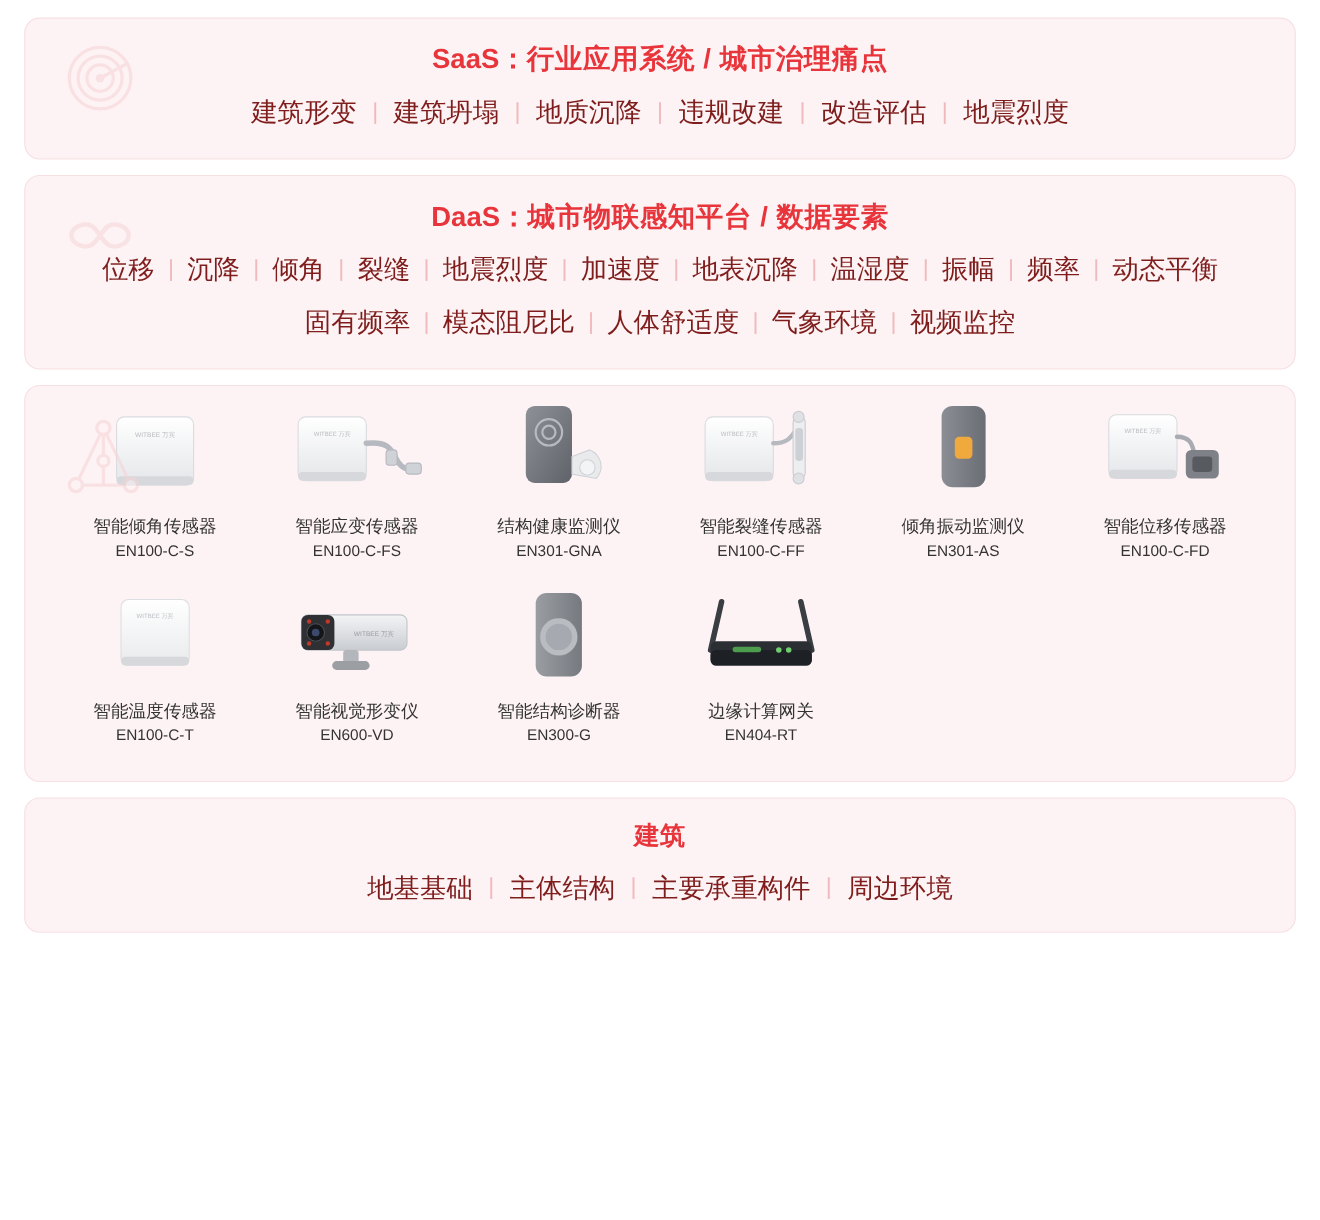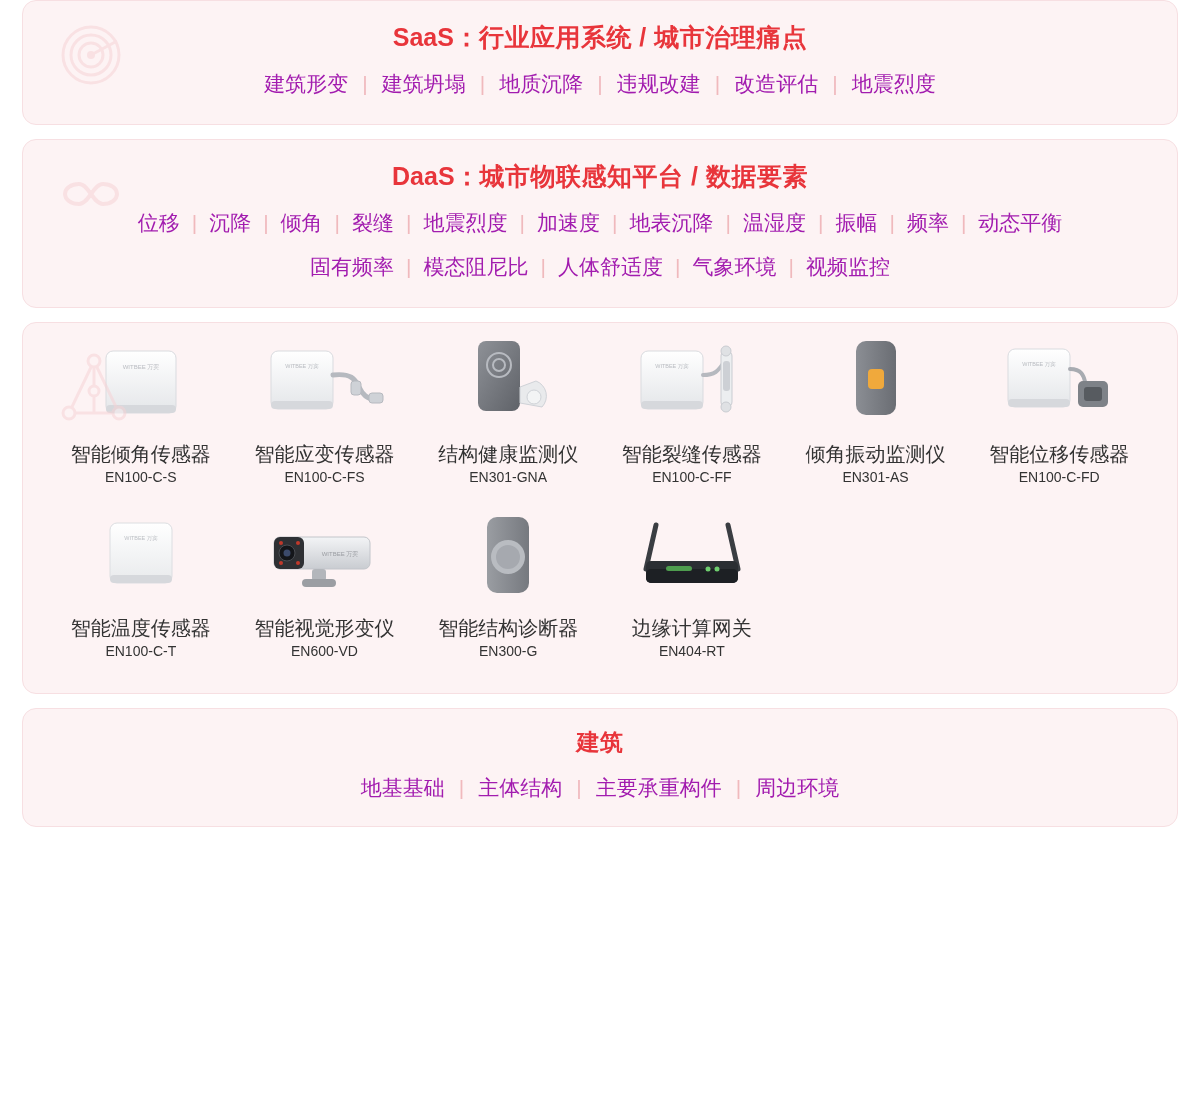--- a/index.html
+++ b/index.html
@@ -6,21 +6,21 @@
   html, body {
     margin: 0; padding: 0;
     width: 1200px; height: 1109px;
     background: #ffffff;
     font-family: "Liberation Sans", "DejaVu Sans", sans-serif;
     color: #333;
   }
   .page {
     width: 1200px; height: 1109px;
     position: relative;
-    padding: 0 22px;
+    padding: 16px 22px;
   }
 
   
   .card {
     position: relative;
     background: #fdf3f4;
     border: 1px solid #f7dfe2;
     border-radius: 14px;
     margin-bottom: 14px;
     overflow: hidden;
@@ -48,22 +48,22 @@
 
   
   .chips {
     display: flex;
     flex-wrap: wrap;
     justify-content: center;
     align-items: center;
     padding: 4px 30px 20px 30px;
   }
   .chip {
-    font-size: 21px;
-    color: #a21caf;
+    font-size: 24px;
+    color: #7f1d1d;
     padding: 6px 14px;
     white-space: nowrap;
   }
   .sep {
     color: #f0b9bd;
     font-size: 21px;
     padding: 6px 0;
   }
   .chips.tight .chip { padding: 6px 12px; }
 
@@ -79,21 +79,21 @@
     flex-direction: column;
     align-items: center;
     padding: 6px 4px 10px 4px;
   }
   .dev-img {
     width: 150px; height: 96px;
     display: flex; align-items: center; justify-content: center;
     margin-bottom: 12px;
   }
   .dev-name {
-    font-size: 20px;
+    font-size: 16px;
     color: #333;
     line-height: 1.35;
     text-align: center;
     white-space: nowrap;
   }
   .dev-model {
     font-size: 14px;
     color: #333;
     line-height: 1.35;
     text-align: center;

